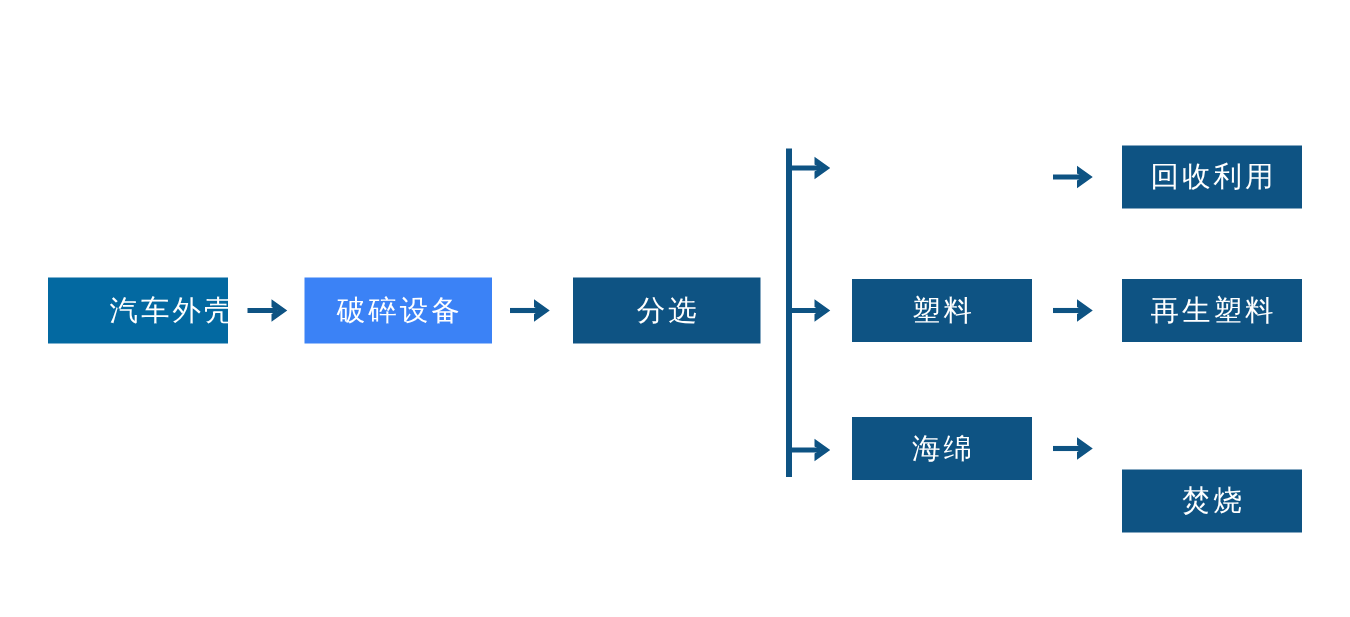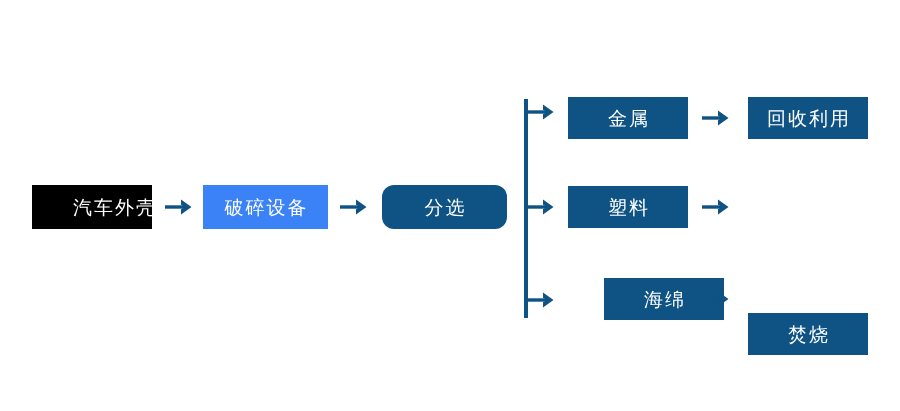--- a/index.html
+++ b/index.html
@@ -30,28 +30,28 @@
     white-space: nowrap;
     text-indent: 2px;
     box-sizing: border-box;
   }
   .node.blue   { background: #0e5383; }
   .node.red    { background: #d00a22; }
 
   
   .n-shell   { left: 32px;  top: 185px; width: 120px; height: 44px; }
   .n-crusher { left: 203px; top: 185px; width: 125px; height: 44px; }
-  .n-sort    { left: 382px; top: 185px; width: 125px; height: 44px; border-radius: 12px; }
+  .n-sort    { left: 382px; top: 185px; width: 125px; height: 44px; }
 
   
   .n-metal   { left: 568px; top: 97px;  width: 120px; height: 42px; }
   .n-reuse   { left: 748px; top: 97px;  width: 120px; height: 42px; }
   .n-plastic { left: 568px; top: 186px; width: 120px; height: 42px; }
   .n-repl    { left: 748px; top: 186px; width: 120px; height: 42px; }
-  .n-sponge  { left: 568px; top: 278px; width: 120px; height: 42px; margin-left: 36px; }
+  .n-sponge  { left: 568px; top: 278px; width: 120px; height: 42px; }
   .n-burn    { left: 748px; top: 278px; width: 120px; height: 42px; }
 
   
   .arrow {
     position: absolute;
     width: 32px;
     height: 26px;
     color: #0e5383;
   }
   .arrow svg { display: block; width: 100%; height: 100%; }
@@ -73,21 +73,21 @@
     width: 4px;
     height: 219px;
     background: #0e5383;
   }
 </style>
 </head>
 <body>
 
 <div id="canvas" style="background: rgb(255, 255, 255);">
 
-  <div class="node blue n-shell" style="background: #000000; padding-left: 44px;">汽车外壳</div>
+  <div class="node blue n-shell" style="background: #0369a1; padding-left: 44px;">汽车外壳</div>
 
   <div class="arrow a-1" style="color: rgb(14, 83, 131);">
     <svg viewBox="0 0 32 26" xmlns="http://www.w3.org/2000/svg" aria-hidden="true">
       <path d="M2 13 H22" stroke="currentColor" stroke-width="3.4" fill="none" stroke-linecap="butt"></path>
       <path d="M18 5.5 L28.5 13 L18 20.5 L18 15.3 L22 13 L18 10.7 Z" fill="currentColor"></path>
     </svg>
   </div>
 
   <div class="node red n-crusher" style="background: #3b82f6;">破碎设备</div>
 
@@ -116,40 +116,40 @@
     </svg>
   </div>
 
   <div class="arrow a-br3" style="color: rgb(14, 83, 131);">
     <svg viewBox="0 0 32 26" xmlns="http://www.w3.org/2000/svg" aria-hidden="true">
       <path d="M2 13 H22" stroke="currentColor" stroke-width="3.4" fill="none" stroke-linecap="butt"></path>
       <path d="M18 5.5 L28.5 13 L18 20.5 L18 15.3 L22 13 L18 10.7 Z" fill="currentColor"></path>
     </svg>
   </div>
 
-  <div class="node blue n-metal" style="background: rgb(14, 83, 131);">金属</div>
 
   <div class="arrow a-m" style="color: rgb(14, 83, 131);">
     <svg viewBox="0 0 32 26" xmlns="http://www.w3.org/2000/svg" aria-hidden="true">
       <path d="M2 13 H22" stroke="currentColor" stroke-width="3.4" fill="none" stroke-linecap="butt"></path>
       <path d="M18 5.5 L28.5 13 L18 20.5 L18 15.3 L22 13 L18 10.7 Z" fill="currentColor"></path>
     </svg>
   </div>
 
   <div class="node blue n-reuse" style="background: rgb(14, 83, 131);">回收利用</div>
 
   <div class="node blue n-plastic" style="background: rgb(14, 83, 131);">塑料</div>
 
   <div class="arrow a-p" style="color: rgb(14, 83, 131);">
     <svg viewBox="0 0 32 26" xmlns="http://www.w3.org/2000/svg" aria-hidden="true">
       <path d="M2 13 H22" stroke="currentColor" stroke-width="3.4" fill="none" stroke-linecap="butt"></path>
       <path d="M18 5.5 L28.5 13 L18 20.5 L18 15.3 L22 13 L18 10.7 Z" fill="currentColor"></path>
     </svg>
   </div>
 
+  <div class="node blue n-repl" style="background: rgb(14, 83, 131);">再生塑料</div>
 
   <div class="node blue n-sponge" style="background: rgb(14, 83, 131);">海绵</div>
 
   <div class="arrow a-s" style="color: rgb(14, 83, 131);">
     <svg viewBox="0 0 32 26" xmlns="http://www.w3.org/2000/svg" aria-hidden="true">
       <path d="M2 13 H22" stroke="currentColor" stroke-width="3.4" fill="none" stroke-linecap="butt"></path>
       <path d="M18 5.5 L28.5 13 L18 20.5 L18 15.3 L22 13 L18 10.7 Z" fill="currentColor"></path>
     </svg>
   </div>
 

